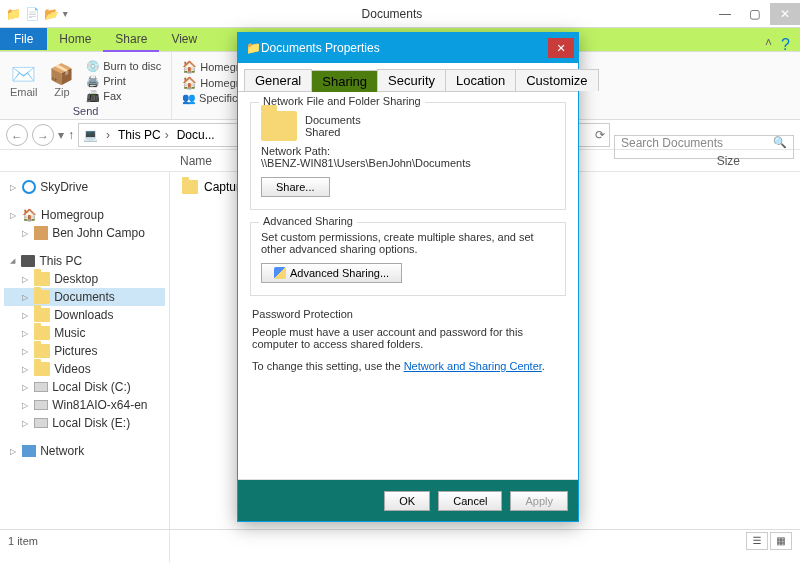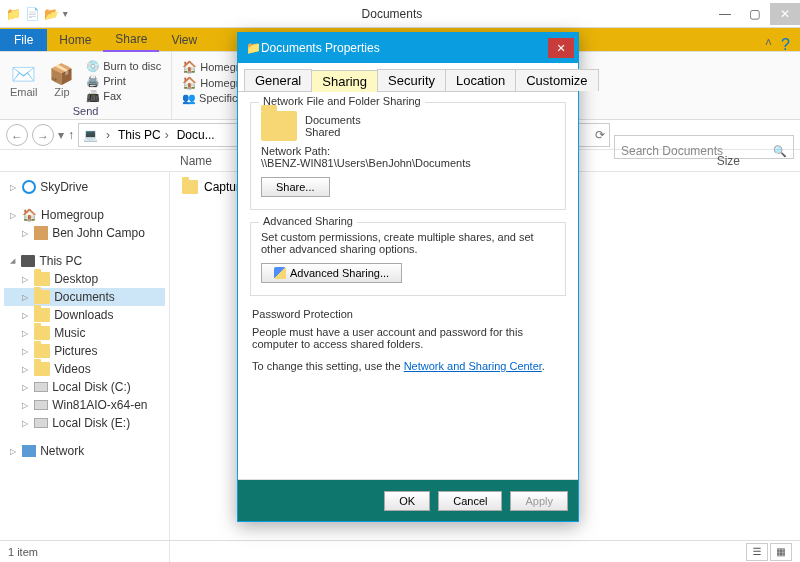--- a/index.html
+++ b/index.html
@@ -3,60 +3,60 @@
 <meta charset="utf-8">
 <style>
   * { box-sizing: border-box; font-family: "Segoe UI", Tahoma, sans-serif; }
   body { margin: 0; width: 800px; height: 562px; background: #fff; font-size: 12px; overflow: hidden; position: relative; }
   .titlebar { height: 28px; background: #fff; display: flex; align-items: center; border-bottom: 1px solid #d9d9d9; }
   .titlebar .qat { display: flex; gap: 4px; padding: 0 6px; align-items: center; }
   .titlebar .title { flex: 1; text-align: center; font-size: 12px; color: #333; }
   .winbtns { display: flex; }
   .winbtn { width: 30px; height: 22px; display: flex; align-items: center; justify-content: center; color: #555; }
   .winbtn.x { background: #c7c7c7; color: #fff; }
-  .tabs { height: 24px; display: flex; align-items: center; background: #eab308; border-bottom: 1px solid #ddd; }
+  .tabs { height: 24px; display: flex; align-items: flex-start; background: #bef264; border-bottom: 1px solid #ddd; }
   .filebtn { background: #1979ca; color: #fff; padding: 4px 14px; }
   .tab { padding: 4px 12px; color: #444; }
   .ribbon { height: 68px; border-bottom: 1px solid #ddd; display: flex; background: #fafafa; }
   .group { display: flex; flex-direction: column; align-items: center; padding: 4px 10px; border-right: 1px solid #e5e5e5; justify-content: space-between; }
   .biglabel { font-size: 11px; color: #666; }
   .small-items { display: flex; flex-direction: column; gap: 2px; font-size: 11px; color: #444; padding-top: 4px; }
   .small-items span { white-space: nowrap; }
   .help-icon { color:#0078d7; font-size:16px; margin-left:auto; position:absolute; top:36px; right:10px;}
   .addrbar { height: 30px; display: flex; align-items: center; padding: 2px 6px; gap: 4px; border-bottom: 1px solid #e5e5e5; }
   .navcircle { width: 22px; height: 22px; border: 1px solid #bbb; border-radius: 50%; display:flex;align-items:center;justify-content:center;color:#777;}
   .bread { flex: 1; border: 1px solid #ccc; height: 24px; display: flex; align-items: center; padding: 0 4px; gap: 4px; font-size: 12px; }
   .bread span.sep::after { content: "›"; padding: 0 4px; color: #666; }
-  .searchbox { width: 180px; height: 24px; border: 1px solid #ccc; display:flex; align-items:flex-end; padding:0 6px; color:#888; justify-content:space-between;margin-top:24px;}
+  .searchbox { width: 180px; height: 24px; border: 1px solid #ccc; display:flex; align-items:flex-start; padding:0 6px; color:#888; justify-content:space-between;margin-top:24px;}
   .cols { height: 22px; display: flex; border-bottom: 1px solid #e5e5e5; align-items:center; padding-left:180px; color:#555;}
   .cols .ch { padding-right: 300px;}
   .body { display: flex; height: 400px; }
   .nav { width: 170px; border-right: 1px solid #e5e5e5; padding: 6px 4px; overflow:hidden;}
   .nav-item { display:flex; align-items:center; gap:4px; padding:2px 4px 2px 18px; color:#333; white-space:nowrap;}
   .nav-item.l1 { padding-left: 6px; font-size:12px;}
   .nav-item.sel { background:#cde6f7; }
   .tri::before { content:"▷"; font-size:8px; color:#888; margin-right:2px;}
   .tri.open::before { content:"◢"; font-size:7px;}
   .content { flex:1; padding: 4px 8px; }
   .file-row { display:flex; align-items:center; gap:6px; padding:4px; }
   .folder-ico { width:16px; height:14px; background:#f7d774; border-radius:1px; position:relative; display:inline-block;}
   .folder-ico::before { content:""; position:absolute; top:-3px; left:0; width:7px; height:3px; background:#f7d774; border-radius:1px 1px 0 0;}
   .disk-ico { width:14px; height:10px; background:#d8d8d8; border:1px solid #aaa; display:inline-block;}
   .pc-ico { width:14px; height:12px; background:#555; border-radius:1px; display:inline-block;}
-  .status { position:absolute; bottom:0; left:0; right:0; height:22px; border-top:1px solid #ddd; display:flex; align-items:center; padding:0 8px; justify-content:space-between; font-size:11px; color:#555;}
+  .status { position:absolute; bottom:11px; left:0; right:0; height:22px; border-top:1px solid #ddd; display:flex; align-items:center; padding:0 8px; justify-content:space-between; font-size:11px; color:#555;}
   .status .views { display:flex; gap:2px;}
   .viewbtn { width:22px; height:18px; border:1px solid #ccc; display:flex; align-items:center; justify-content:center; font-size:10px;}
   
   .dialog { position:absolute; left:237px; top:32px; width:342px; height:490px; background:#fff; border:1px solid #0a9de0; box-shadow:0 4px 18px rgba(0,0,0,.35); display:flex; flex-direction:column;}
   .dlg-title { height:30px; background:#0a9de0; color:#fff; display:flex; align-items:center; padding:0 4px 0 8px;}
   .dlg-title .t { flex:1; text-align:left; font-size:12px;}
   .dlg-close { width:26px; height:20px; background:#c83c3c; color:#fff; display:flex; align-items:center; justify-content:center; font-size:11px;}
   .dlg-tabs { display:flex; padding: 6px 6px 0 6px; border-bottom:1px solid #ccc; gap:0; }
   .dlg-tab { border:1px solid #ccc; border-bottom:none; padding:3px 10px; font-size:13px; background:#f4f4f4; margin-right:-1px;}
-  .dlg-tab.active { background:#fef9c3; position:relative; top:1px;}
+  .dlg-tab.active { background:#4d7c0f; position:relative; top:1px;}
   .dlg-body { flex:1; padding:10px 12px; font-size:11px; color:#333; overflow:hidden;}
   .fieldset { border:1px solid #ddd; padding:8px 10px 12px; margin-bottom:12px; position:relative;}
   .fieldset .legend { position:absolute; top:-8px; left:8px; background:#fff; padding:0 4px; font-size:11px;}
   .folder-big { width:36px; height:30px; background:#f7d774; border-radius:2px; position:relative; display:inline-block; margin-right:8px;}
   .folder-big::before { content:""; position:absolute; top:-6px; left:0; width:16px; height:6px; background:#f7d774; border-radius:2px 2px 0 0;}
   .btn { border:1px solid #aaa; background:linear-gradient(#fff,#e7e7e7); padding:3px 14px; font-size:11px; cursor:default;}
   .btn.wide { padding:3px 12px;}
   .link { color:#0066cc; text-decoration:underline;}
   .dlg-buttons { height:42px; border-top:1px solid #ddd; display:flex; align-items:center; justify-content:flex-end; gap:8px; padding:0 10px; background:#0f766e;}
   .btn.disabled { color:#999; }

